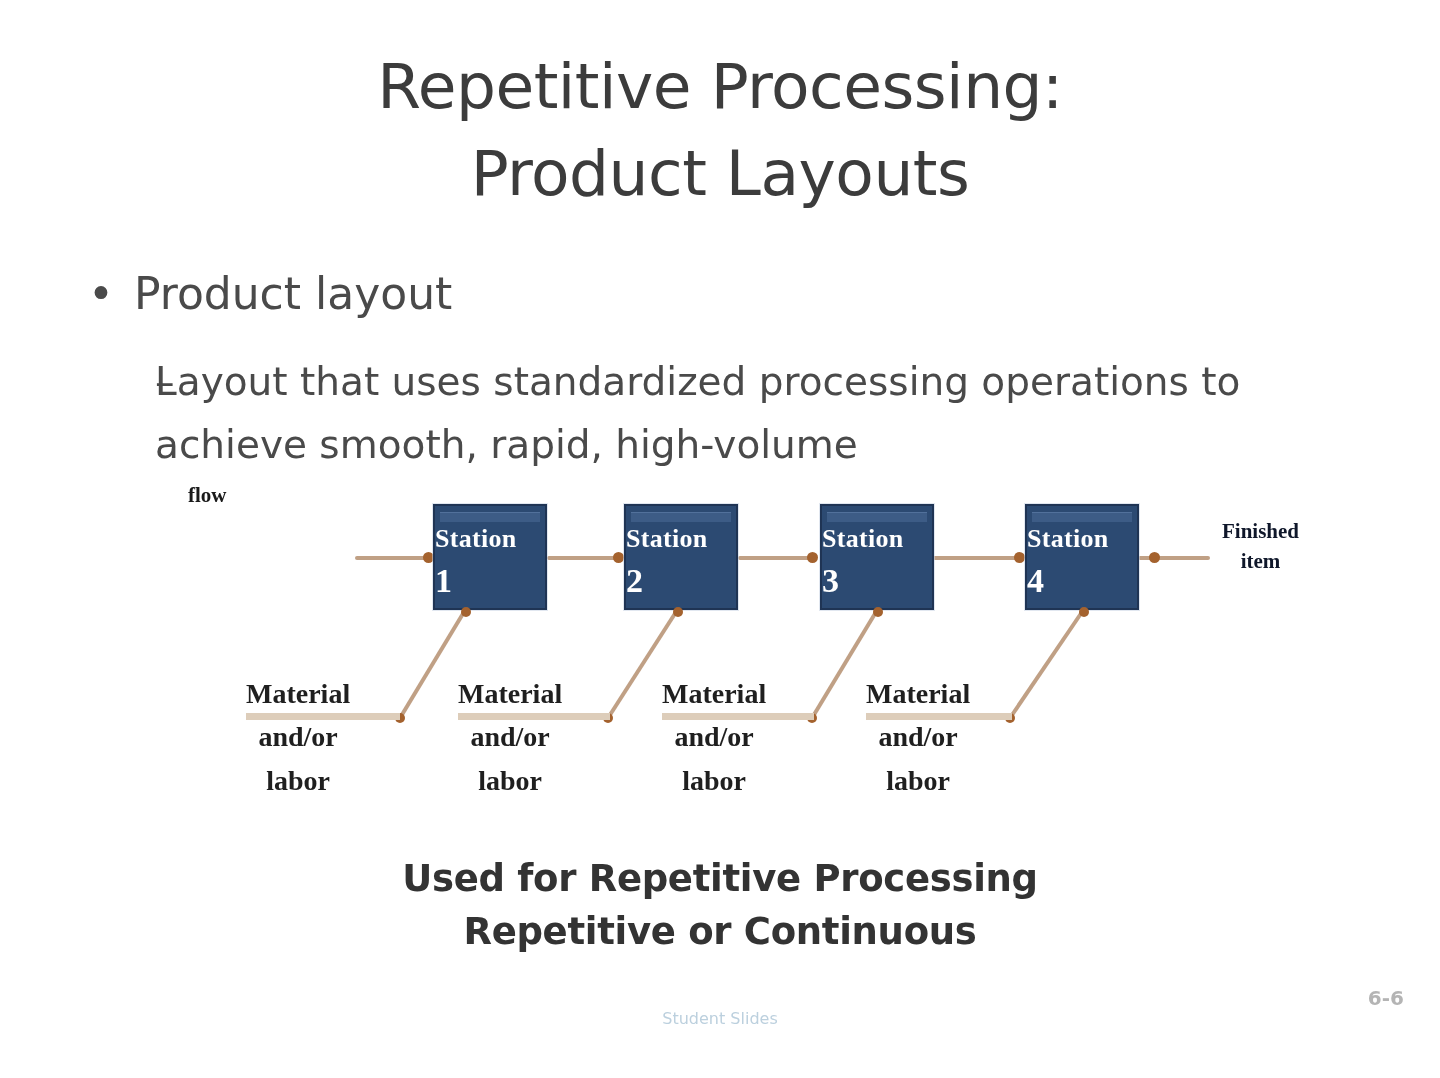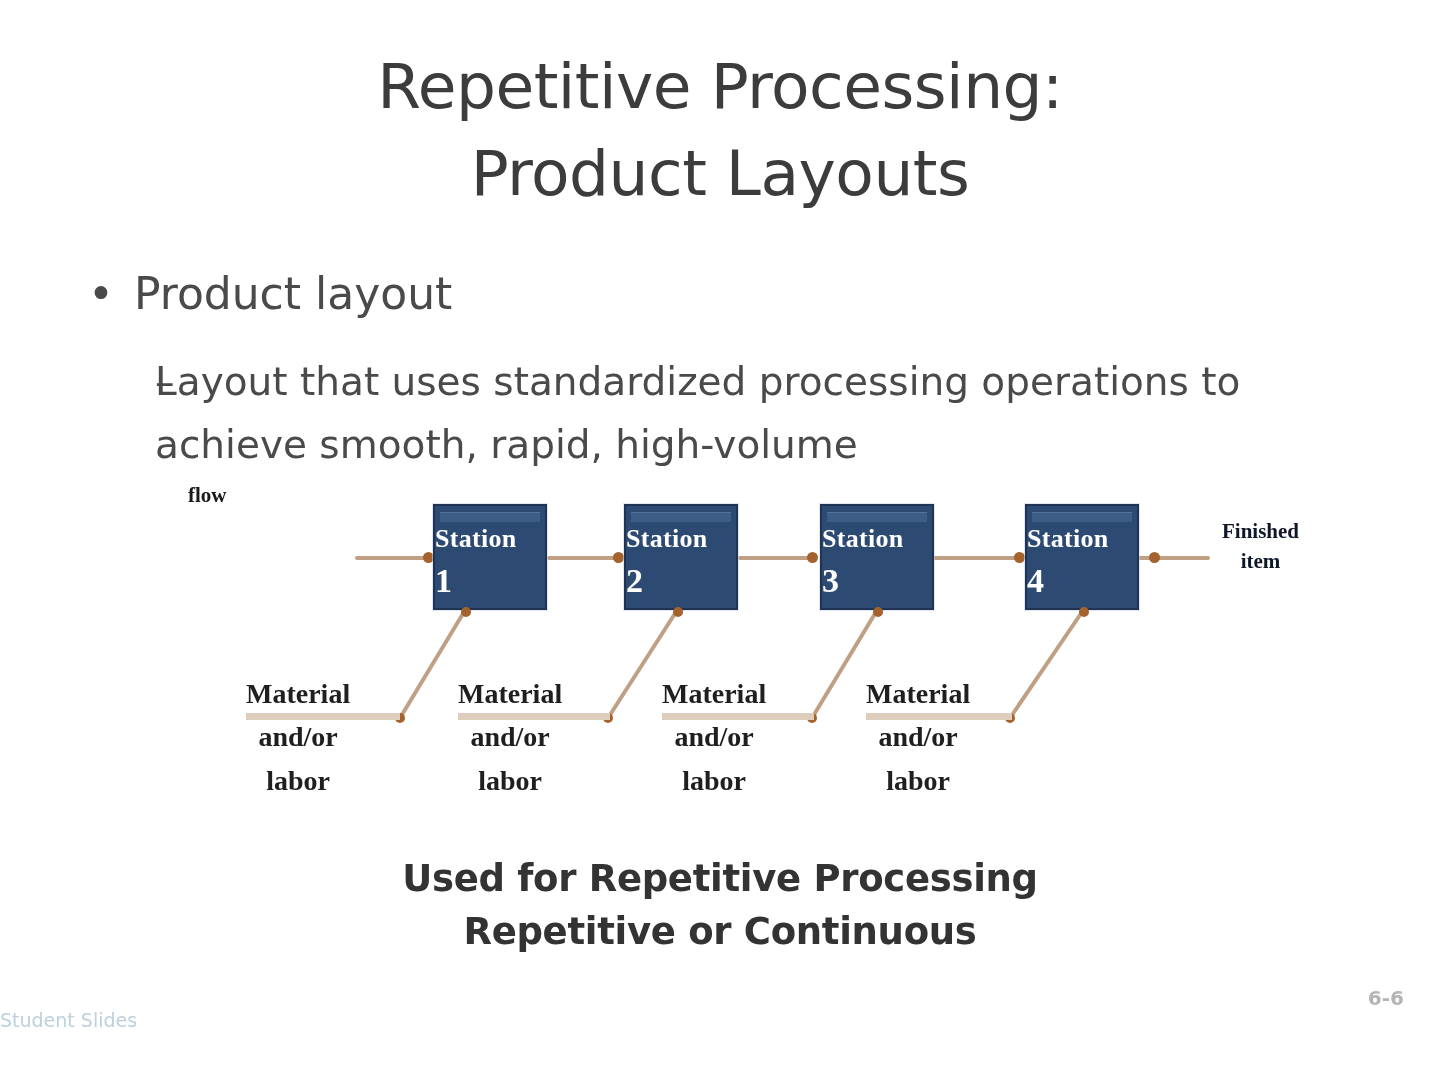--- a/index.html
+++ b/index.html
@@ -189,23 +189,23 @@
     letter-spacing: -0.3px;
     margin-top: 15px;
   }
 
   
   .footer-note {
     position: absolute;
     left: 0;
     top: 1009px;
     width: 1440px;
-    text-align: left;
-    font-family: "DejaVu Sans", sans-serif;
-    font-size: 19px;
+    text-align: center;
+    font-family: "DejaVu Sans", sans-serif;
+    font-size: 16px;
     color: #bcd0de;
   }
   .page-num {
     position: absolute;
     right: 48px;
     top: 986px;
     font-family: "DejaVu Sans", sans-serif;
     font-size: 20px;
     font-weight: bold;
     color: #b4b4b4;

